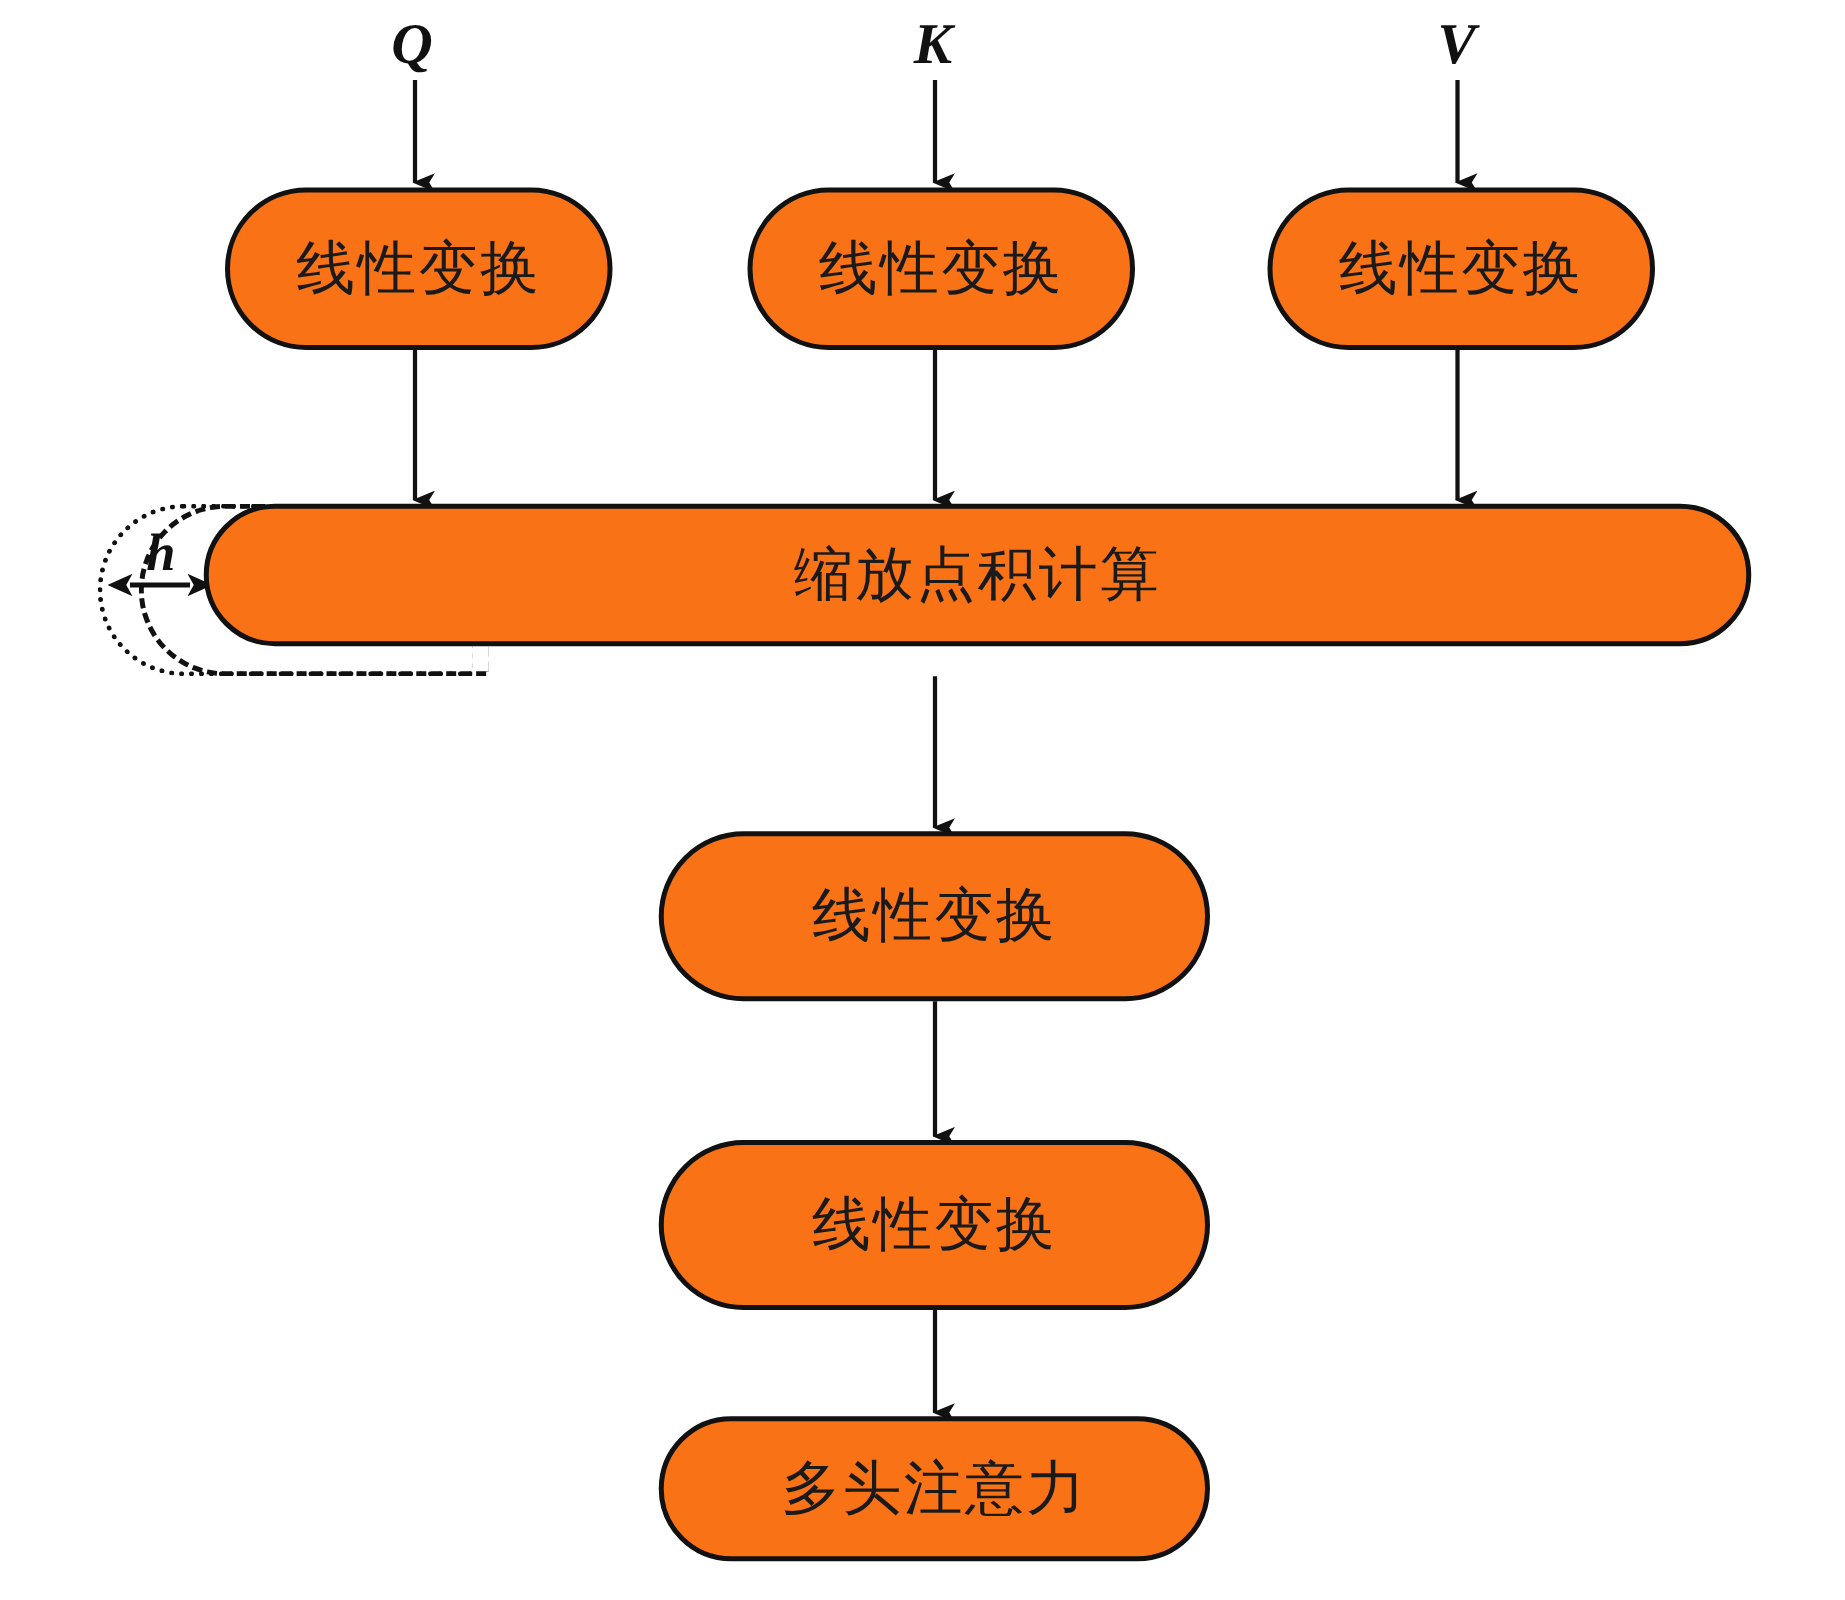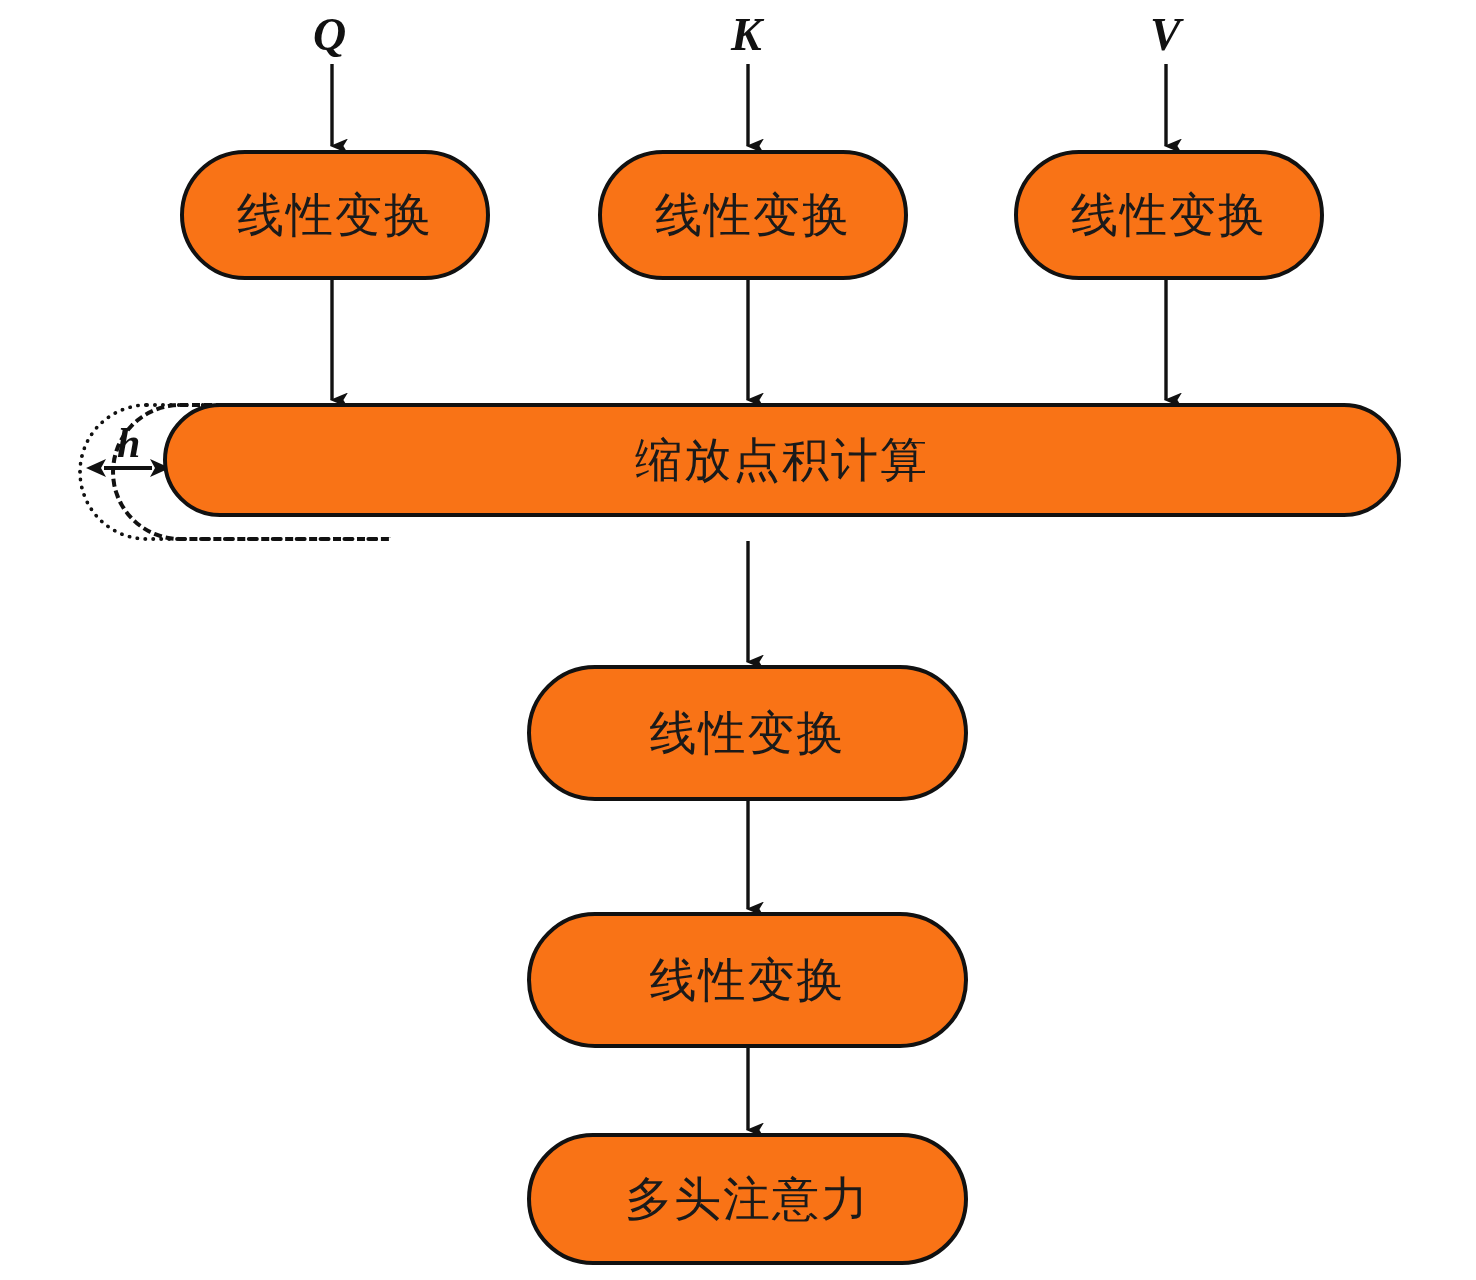--- a/index.html
+++ b/index.html
@@ -95,21 +95,21 @@
   </div>
 
   <div class="node-box" style="left:527px; top:665px; width:441px; height:136px; border-radius:68px; z-index:4;">
     <span class="node-label">线性变换</span>
   </div>
 
   <div class="node-box" style="left:527px; top:912px; width:441px; height:136px; border-radius:68px; z-index:4;">
     <span class="node-label">线性变换</span>
   </div>
 
-  <div class="node-box" style="left:527px; top:1133px; width:441px; height:132px; border-radius:70px; z-index:4;">
+  <div class="node-box" style="left:527px; top:1133px; width:441px; height:116px; border-radius:70px; z-index:4;">
     <span class="node-label">多头注意力</span>
   </div>
 
   <div class="io-label" style="left:313px; top:12px;">Q</div>
   <div class="io-label" style="left:731px; top:12px;">K</div>
   <div class="io-label" style="left:1150px; top:12px;">V</div>
 
   <div class="h-label" style="left:117px; top:422px;">h</div>
 
   <svg id="diagram-svg" viewBox="0 0 1476 1280" xmlns="http://www.w3.org/2000/svg">

